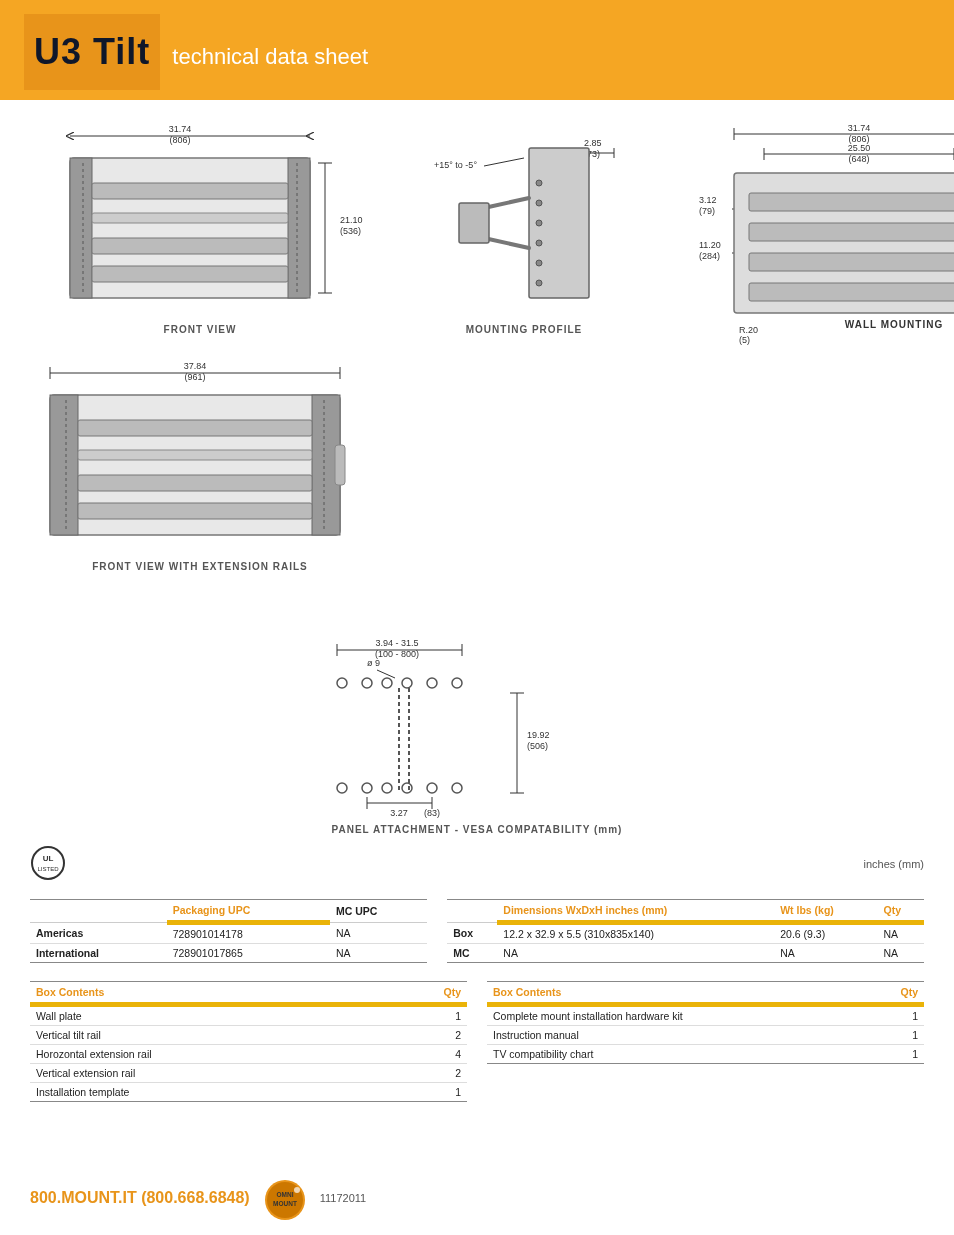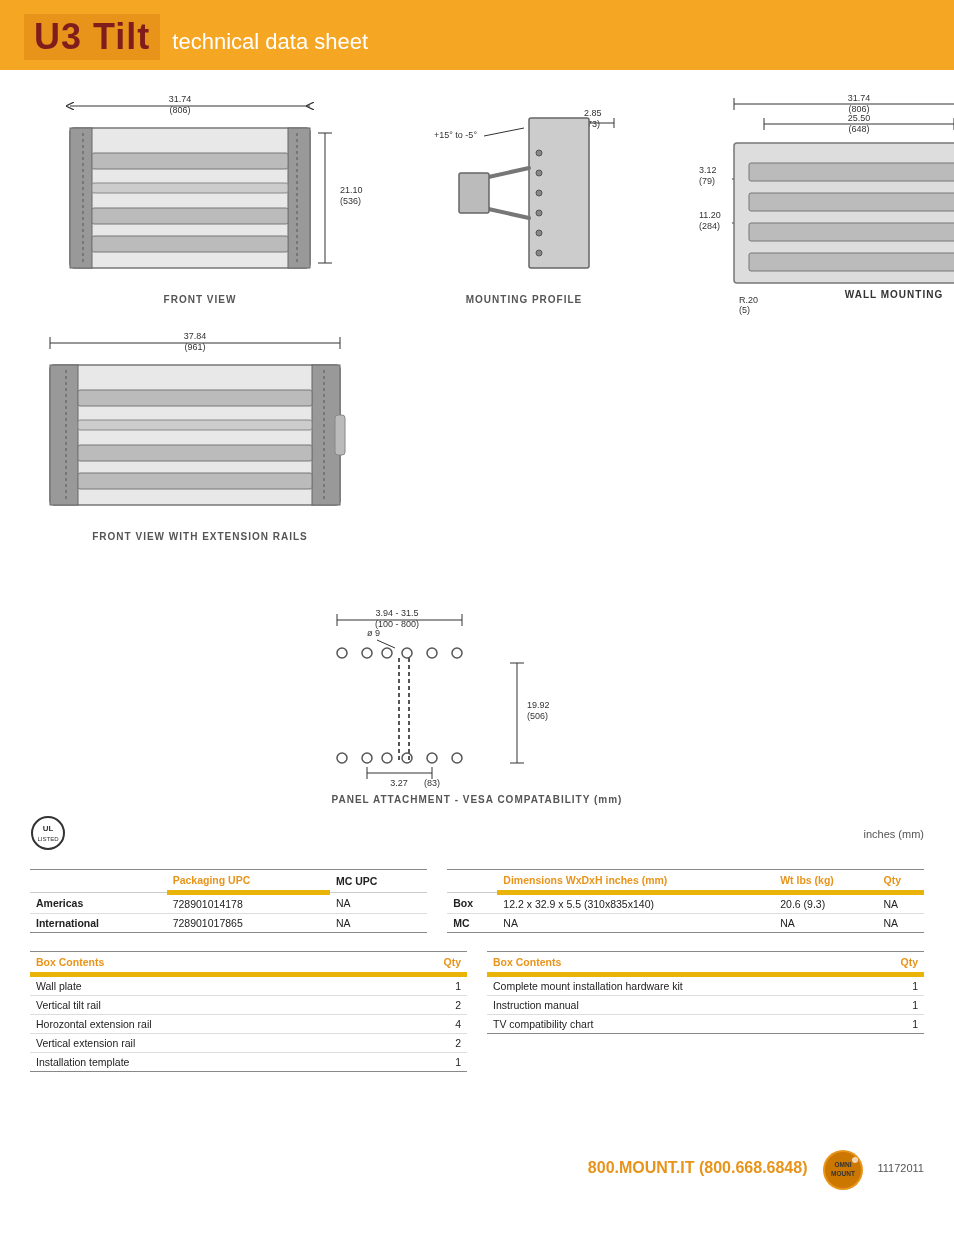--- a/index.html
+++ b/index.html
@@ -18,24 +18,24 @@
       background: #f5a623;
       padding: 14px 24px 10px 24px;
       display: flex;
       align-items: baseline;
       gap: 12px;
       margin-bottom: 18px;
     }
     .header-model {
       font-size: 36px;
       font-weight: 900;
-      color: #7f1d1d;
+      color: #0f172a;
       letter-spacing: 1px;
       background: #e8941a;
-      padding: 2px 10px;
+      padding: 17px 10px;
     }
     .header-subtitle {
       font-size: 22px;
       font-weight: 400;
       color: #fff;
     }
 
     .main-content {
       padding: 0 30px 20px 30px;
     }
@@ -139,21 +139,21 @@
       margin-bottom: 30px;
     }
 
     .box-table {
       flex: 1;
     }
 
     
     .footer {
       display: flex;
-      justify-content: flex-end;
+      justify-content: flex-start;
       align-items: center;
       padding: 10px 30px;
       border-top: none;
       margin-top: 10px;
     }
 
     .footer-phone {
       color: #e8941a;
       font-size: 16px;
       font-weight: 700;

